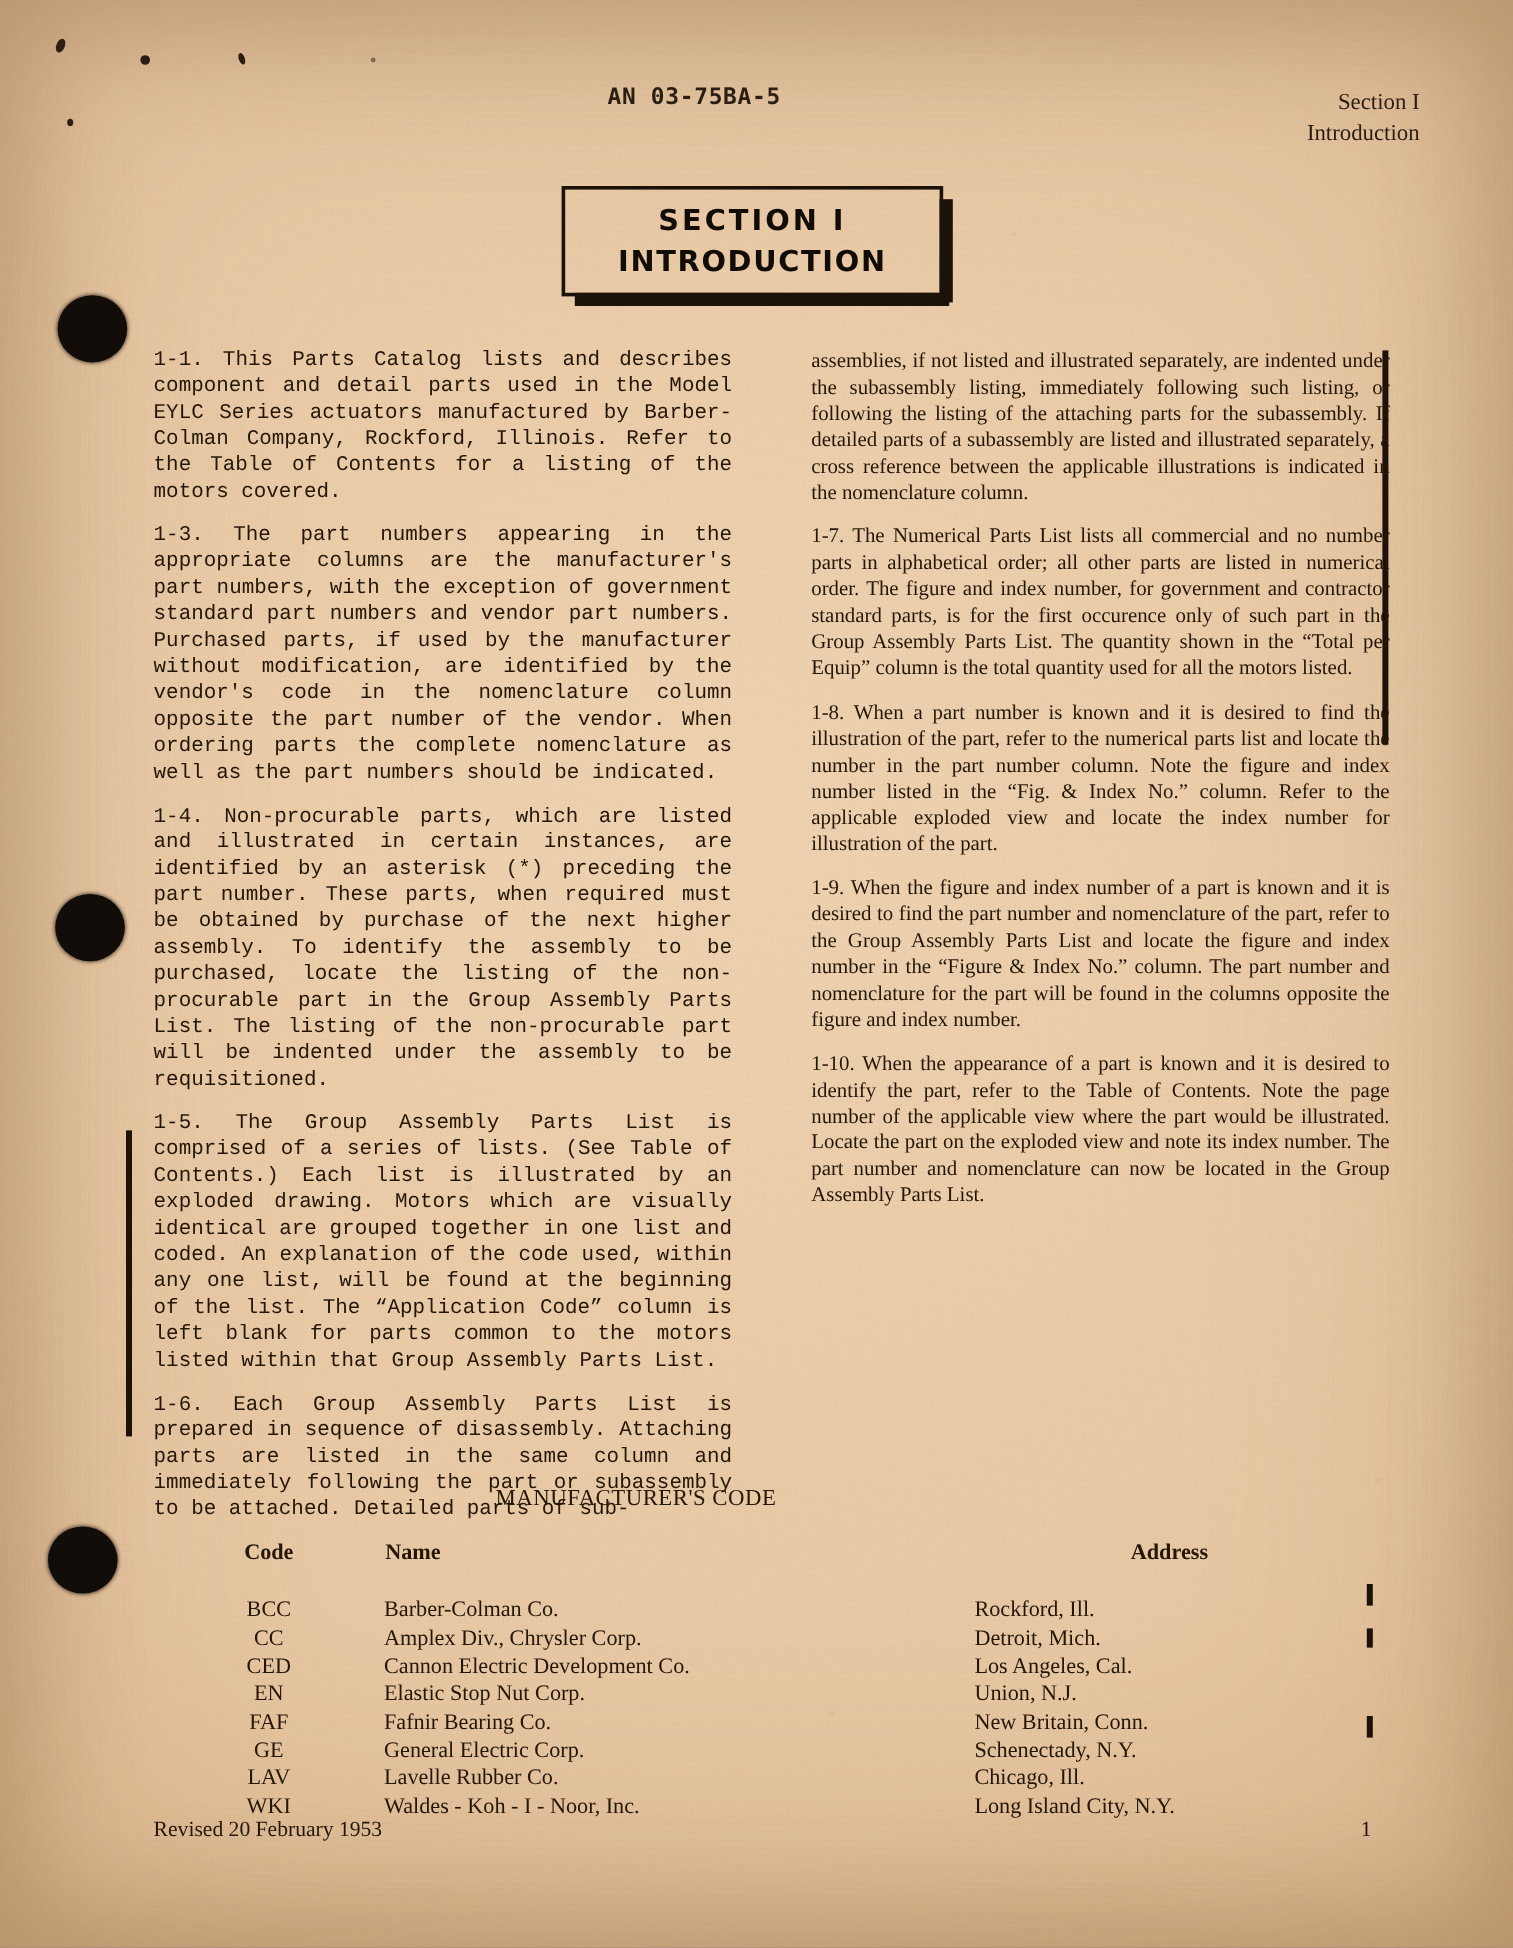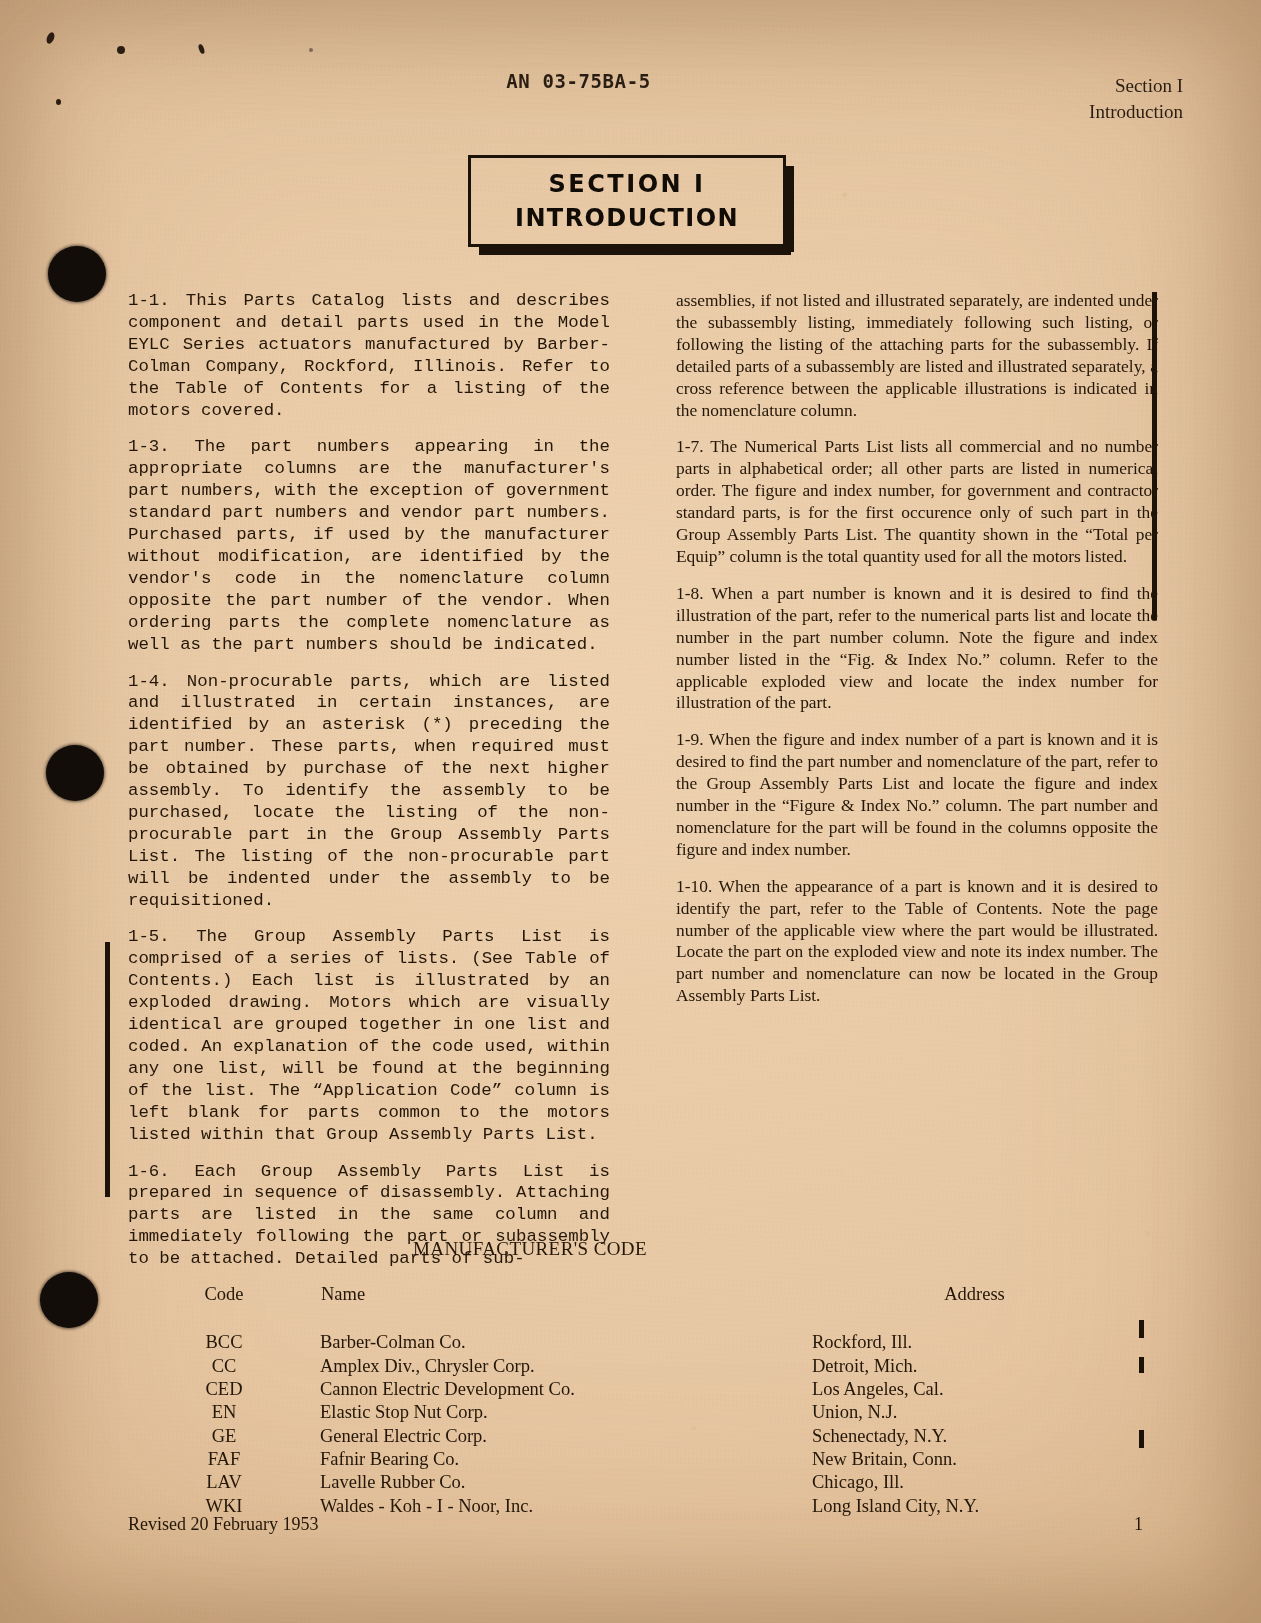--- a/index.html
+++ b/index.html
@@ -144,21 +144,21 @@
   }
   #mfg-table {
     position: absolute;
     top: 1283px; left: 128px;
     width: 1010px;
     font-size: 18.5px;
     color: #241708;
     border-collapse: collapse;
   }
   #mfg-table th {
-    font-weight: normal;
+    font-weight: bold;
     padding-bottom: 26px;
   }
   #mfg-table td { padding: 1.2px 0; line-height: 21px; }
   .c-code { width: 190px; text-align: center; }
   .c-name { width: 490px; text-align: left; }
   .c-addr { text-align: left; }
   #mfg-table th.c-name { text-align: left; }
   #mfg-table th.c-addr { text-align: center; padding-left: 0; }
 
   
@@ -257,30 +257,30 @@
           <td class="c-code">CED</td>
           <td class="c-name">Cannon Electric Development Co.</td>
           <td class="c-addr">Los Angeles, Cal.</td>
         </tr>
         <tr>
           <td class="c-code">EN</td>
           <td class="c-name">Elastic Stop Nut Corp.</td>
           <td class="c-addr">Union, N.J.</td>
         </tr>
         <tr>
+          <td class="c-code">FAF</td>
+          <td class="c-name">Fafnir Bearing Co.</td>
+          <td class="c-addr">New Britain, Conn.</td>
+        </tr>
+        <tr>
           <td class="c-code">GE</td>
           <td class="c-name">General Electric Corp.</td>
           <td class="c-addr">Schenectady, N.Y.</td>
         </tr>
         <tr>
-          <td class="c-code">FAF</td>
-          <td class="c-name">Fafnir Bearing Co.</td>
-          <td class="c-addr">New Britain, Conn.</td>
-        </tr>
-        <tr>
           <td class="c-code">LAV</td>
           <td class="c-name">Lavelle Rubber Co.</td>
           <td class="c-addr">Chicago, Ill.</td>
         </tr>
         <tr>
           <td class="c-code">WKI</td>
           <td class="c-name">Waldes - Koh - I - Noor, Inc.</td>
           <td class="c-addr">Long Island City, N.Y.</td>
         </tr>
       </tbody>

